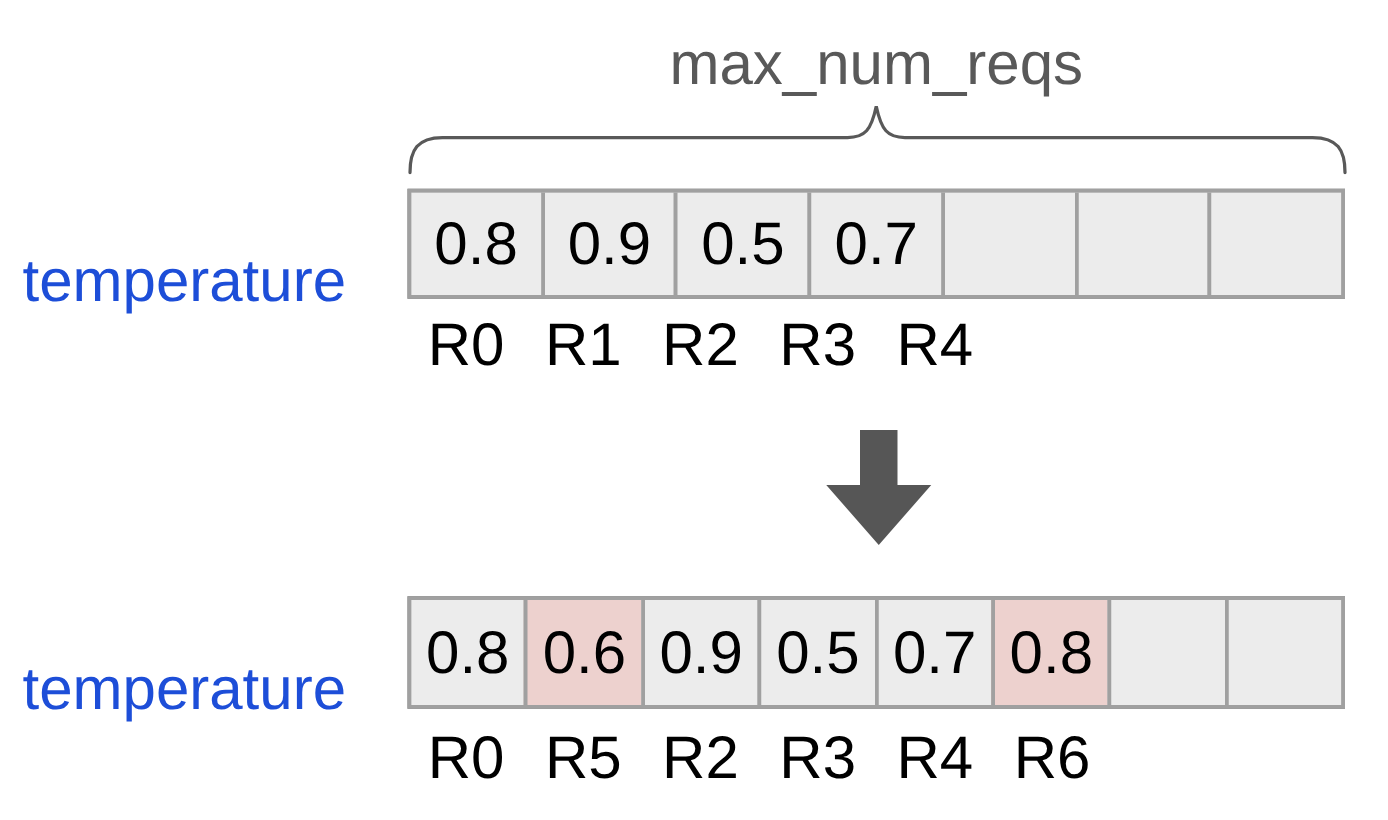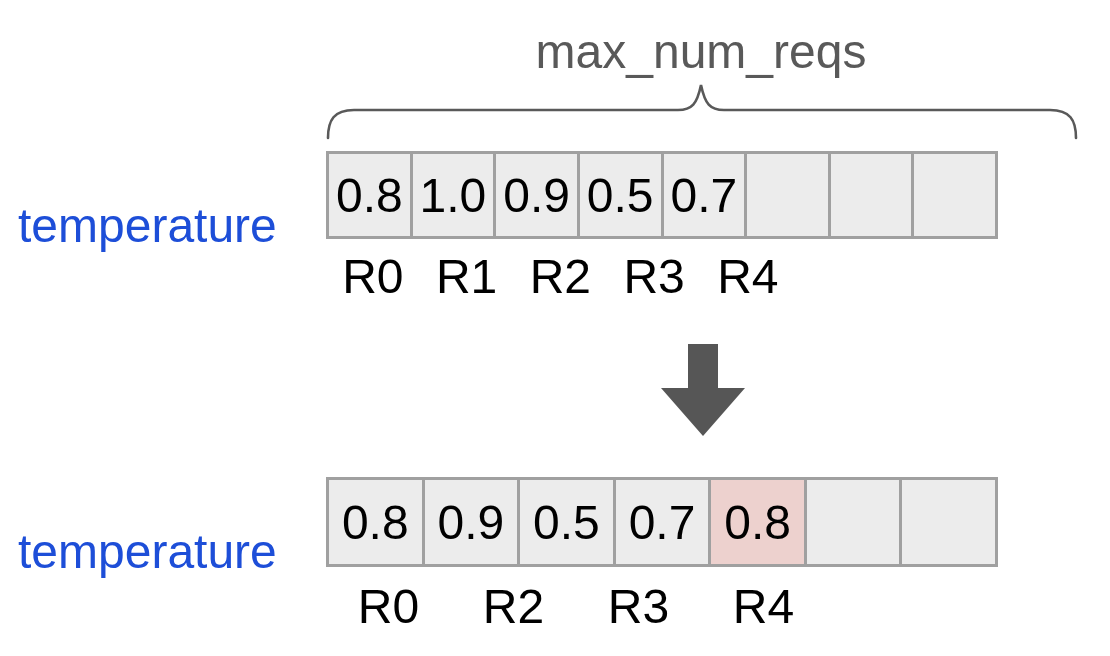--- a/index.html
+++ b/index.html
@@ -45,21 +45,21 @@
     color: #1d4ed8;
     white-space: nowrap;
     margin-top: 32px;
   }
   #row-label-before { top: 166px; }
   #row-label-after  { top: 492px; }
 
   .array {
     position: absolute;
     left: 326px;
-    width: 672px;
+    width: 750px;
     display: flex;
     box-sizing: border-box;
     border: 3px solid #a0a0a0;
     background: #737373;
   }
   #array-before { top: 151px; height: 88px; }
   #array-after  { top: 477px; height: 90px; }
   .cell {
     flex: 1 1 0;
     display: flex;
@@ -121,21 +121,20 @@
   <div class="brace-label">max_num_reqs</div>
 
   <svg class="brace-svg" viewBox="0 0 752 62" aria-hidden="true">
     <path d="M 2 58 C 2 40 8 30 28 30 L 352 30 C 366 30 371 24 375 5 C 379 24 384 30 398 30 L 724 30 C 744 30 750 40 750 58" fill="none" stroke="#595959" stroke-width="2.6" stroke-linecap="round"></path>
   </svg>
 
   <div class="row-label" id="row-label-before">temperature</div>
 
   <div class="array" id="array-before">
       <div class="cell">0.8</div>
-      <div class="cell">1.0</div>
       <div class="cell">0.9</div>
       <div class="cell">0.5</div>
       <div class="cell">0.7</div>
       <div class="cell"></div>
       <div class="cell"></div>
       <div class="cell"></div>
     </div>
 
   <div class="req-labels" id="req-labels-before">
       <div class="req-label">R0</div>
@@ -152,30 +151,33 @@
     <polygon points="33,4 63,4 63,48 90,48 48,96 6,48 33,48" fill="#565656"></polygon>
   </svg>
 
   <div class="transition-caption">
   </div>
 
   <div class="row-label" id="row-label-after">temperature</div>
 
   <div class="array" id="array-after">
       <div class="cell">0.8</div>
+      <div class="cell highlight">0.6</div>
       <div class="cell">0.9</div>
       <div class="cell">0.5</div>
       <div class="cell">0.7</div>
       <div class="cell highlight">0.8</div>
       <div class="cell"></div>
       <div class="cell"></div>
     </div>
 
   <div class="req-labels" id="req-labels-after">
       <div class="req-label">R0</div>
+      <div class="req-label">R5</div>
       <div class="req-label">R2</div>
       <div class="req-label">R3</div>
       <div class="req-label">R4</div>
+      <div class="req-label">R6</div>
       <div class="req-label"></div>
       <div class="req-label"></div>
     </div>
 
 </div>
 
 </body></html>

